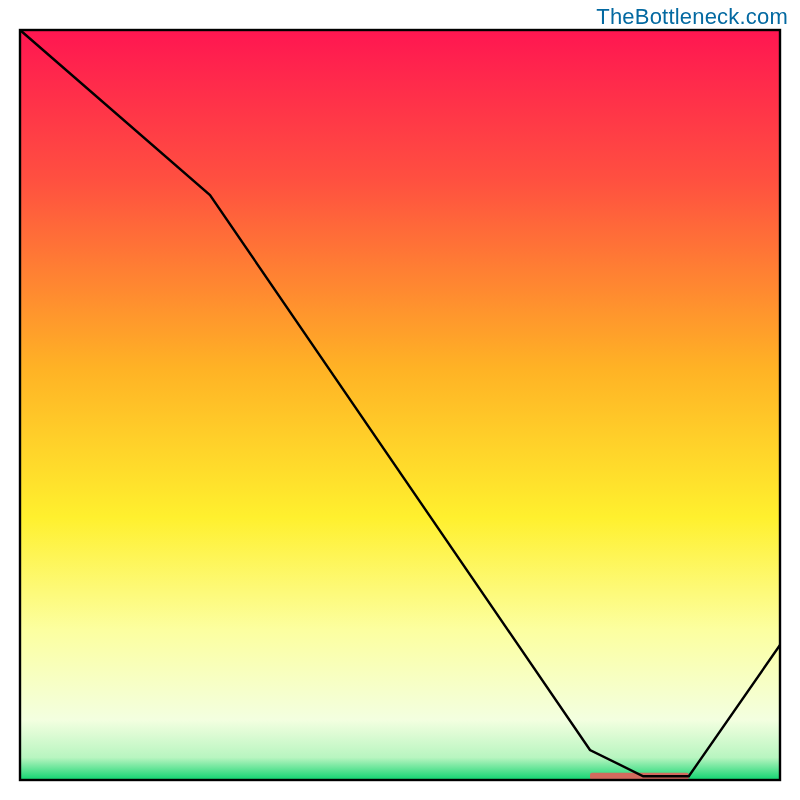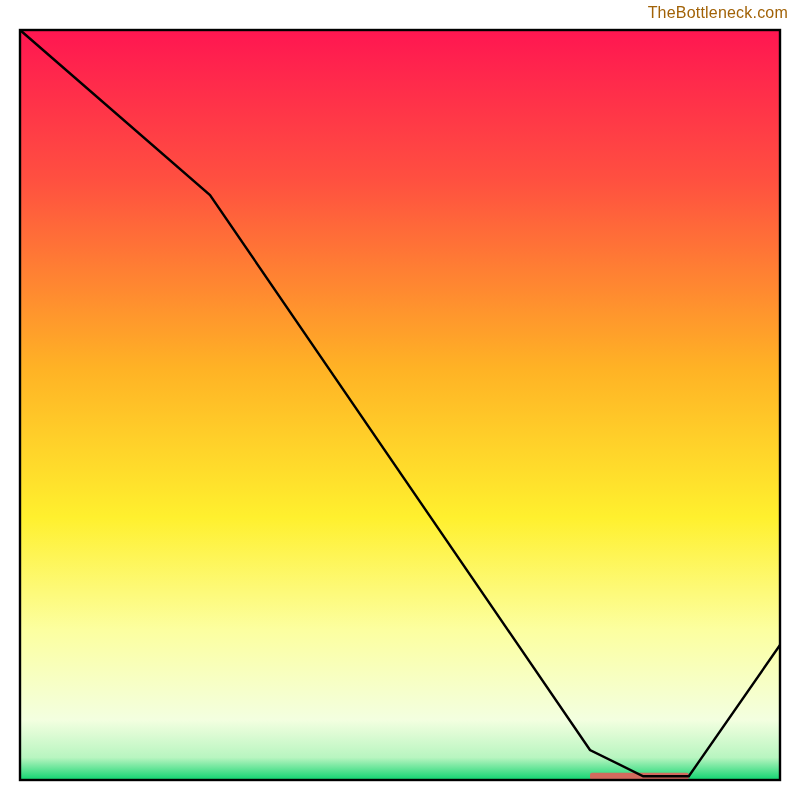--- a/index.html
+++ b/index.html
@@ -13,23 +13,23 @@
   }
   .container {
     position: relative;
     width: 800px;
     height: 800px;
   }
   .watermark {
     position: absolute;
     top: 4px;
     right: 12px;
-    font-size: 16px;
+    font-size: 22px;
     font-weight: 500;
-    color: #a16207;
+    color: #0369a1;
     letter-spacing: 0.2px;
     z-index: 10;
   }
   svg.chart {
     position: absolute;
     top: 0;
     left: 0;
     width: 800px;
     height: 800px;
     display: block;

